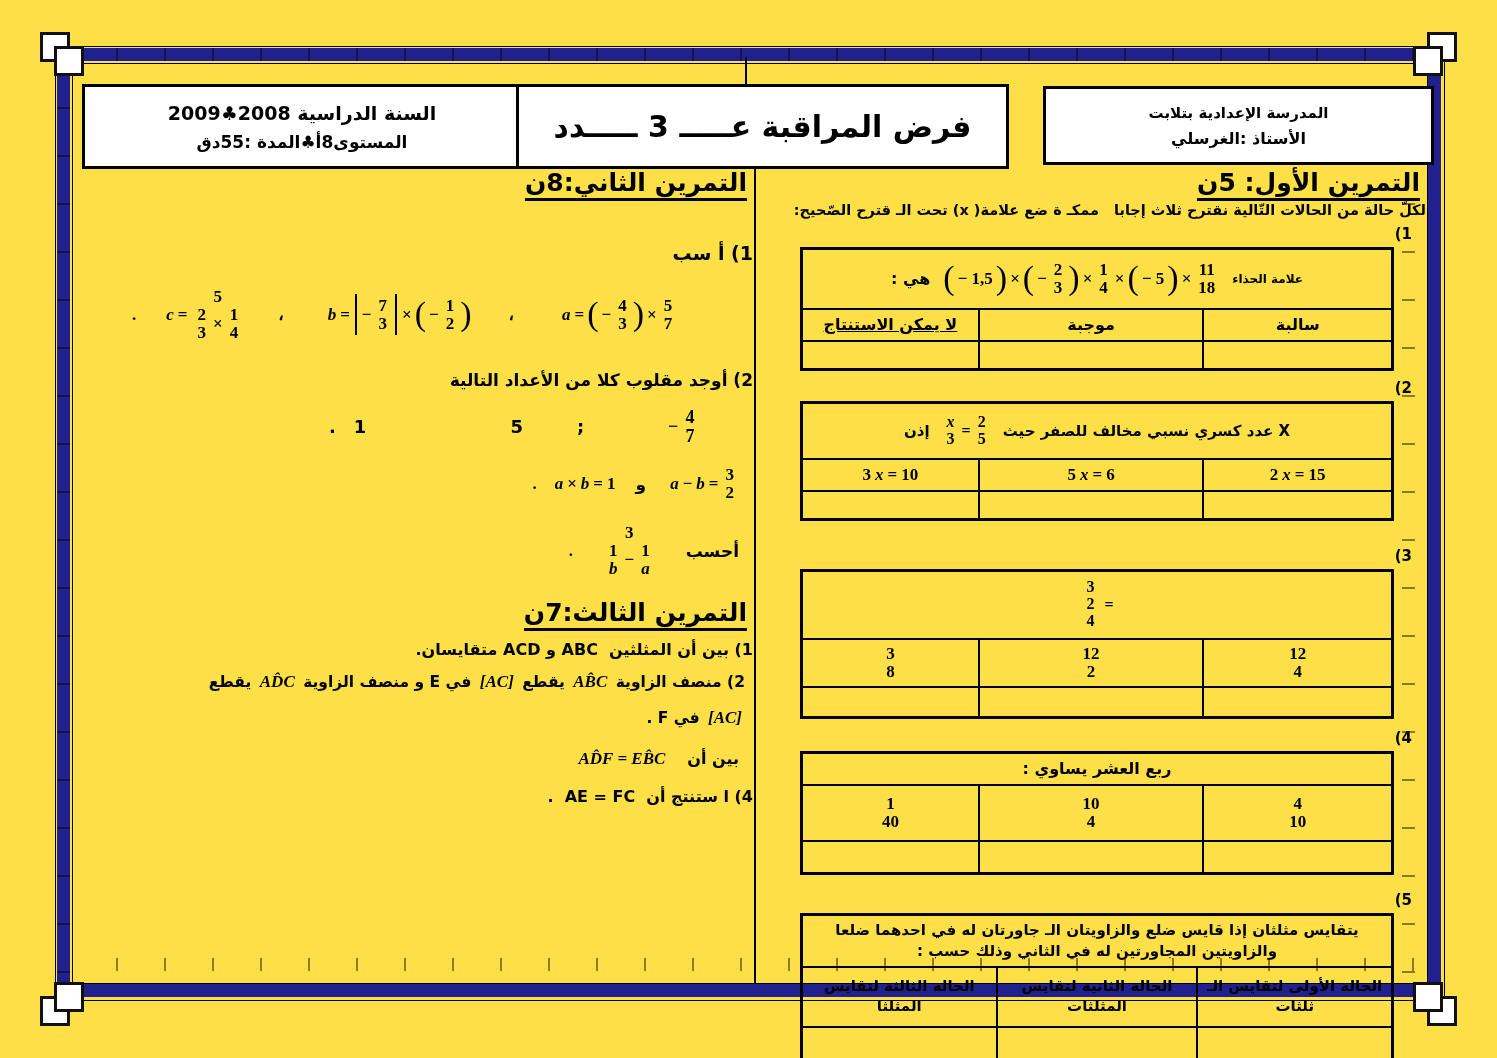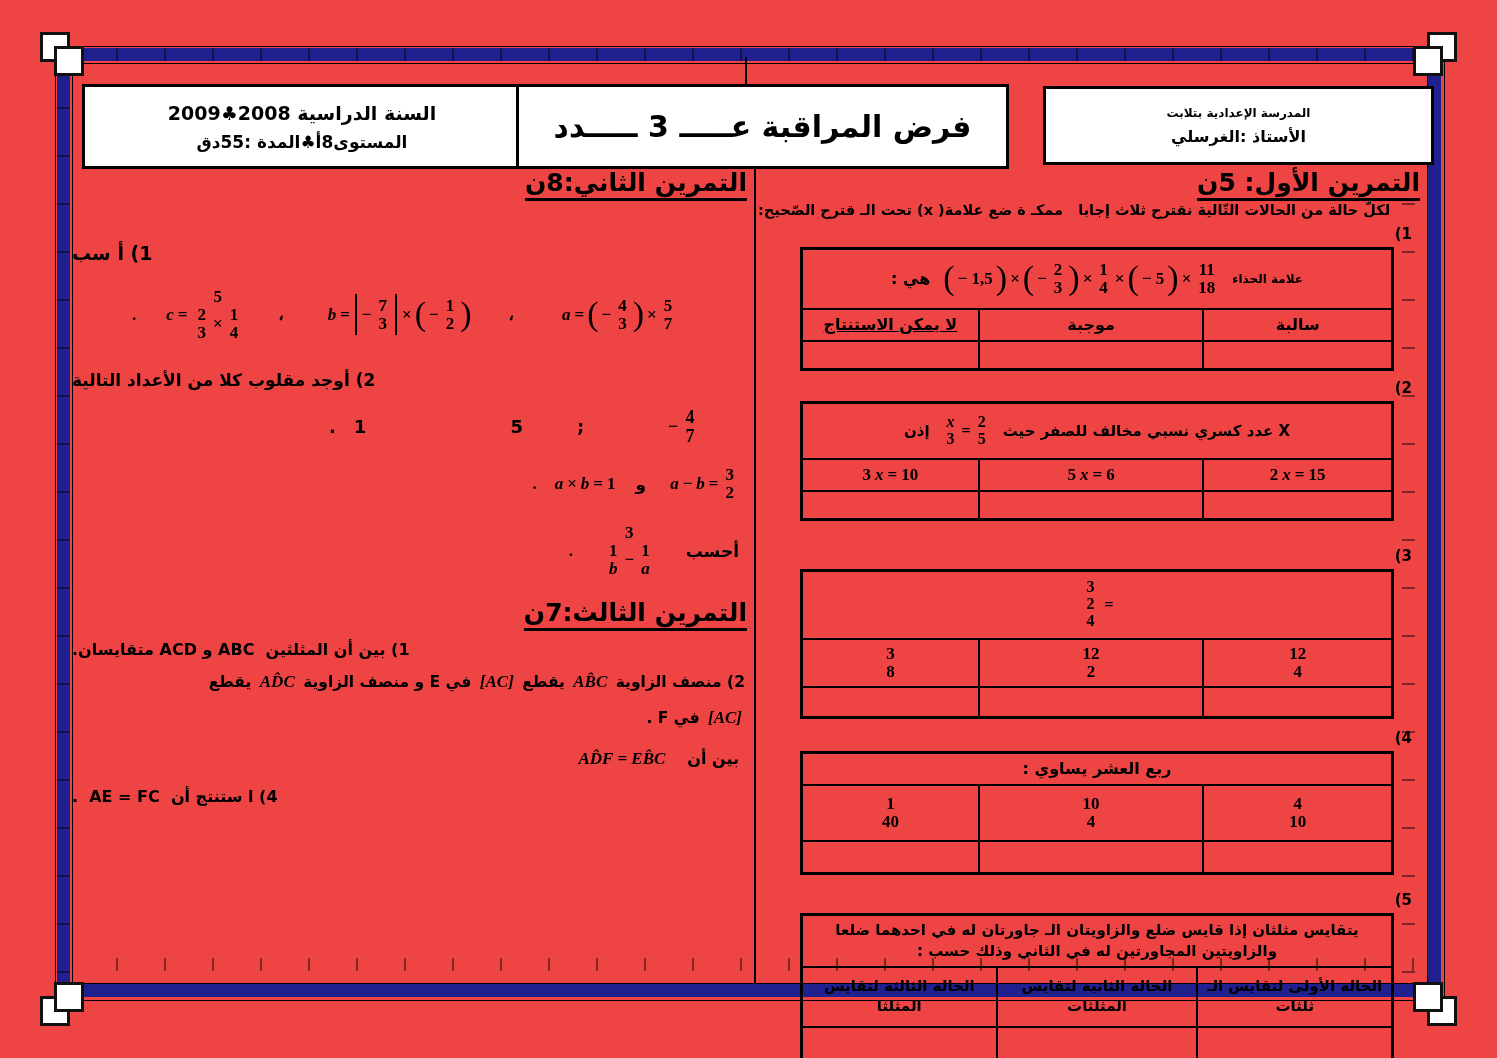--- a/index.html
+++ b/index.html
@@ -1,16 +1,16 @@
 <!DOCTYPE html>
 <html lang="ar"><head>
 <meta charset="utf-8">
 <style>
   html,body{margin:0;padding:0;background:#fff;}
-  #page{position:relative;width:1497px;height:1058px;background:#ef4444;overflow:hidden;
+  #page{position:relative;width:1497px;height:1058px;background:#fde047;overflow:hidden;
         font-family:"DejaVu Sans",sans-serif;color:#000;}
 
   
   .frame-outer{position:absolute;left:55px;top:46px;width:1388px;height:953px;border:1px solid #000;}
   .frame-band {position:absolute;left:57px;top:48px;width:1358px;height:923px;border:13px solid #20208f;}
   .frame-inner{position:absolute;left:72px;top:63px;width:1354px;height:919px;border:1px solid #000;}
   .seg{position:absolute;pointer-events:none;}
   .seg.h{height:13px;width:1358px;left:70px;background:repeating-linear-gradient(90deg,transparent 0 46px,rgba(0,0,0,.45) 46px 48px);}
   .seg.v{width:13px;height:923px;top:61px;background:repeating-linear-gradient(180deg,transparent 0 46px,rgba(0,0,0,.45) 46px 48px);}
   .csq{position:absolute;width:24px;height:24px;border:3px solid #111;background:#fff;}
@@ -22,21 +22,21 @@
   .tick{position:absolute;width:2px;background:#000;}
 
   
   .col{position:absolute;top:168px;}
   #col-right{left:758px;width:668px;}
   #col-left{left:72px;width:681px;}
   .divider{position:absolute;left:754px;top:168px;width:2px;height:815px;background:#000;}
 
   .xhead{direction:rtl;text-align:right;font-size:25px;font-weight:bold;padding-right:6px;}
   .xhead span{border-bottom:3px solid #000;padding-bottom:1px;}
-  .ln{direction:rtl;text-align:left;font-weight:bold;font-size:16px;padding-right:8px;line-height:1.35;}
+  .ln{direction:rtl;text-align:right;font-weight:bold;font-size:16px;line-height:1.35;}
   .intro{font-size:14.5px;margin-top:4px;white-space:nowrap;}
   .mk{direction:ltr;text-align:right;font-weight:bold;font-size:15px;padding-right:14px;height:20px;margin-top:4px;}
 
   
   table.qt{border-collapse:collapse;border:3px solid #000;width:594px;margin:2px 32px 0 42px;table-layout:fixed;}
   table.qt td{border:2px solid #000;text-align:center;vertical-align:middle;font-weight:bold;font-size:16px;padding:1px 4px;}
   .ttl{display:flex;direction:rtl;justify-content:center;align-items:center;gap:12px;}
   .t1 .ttl{height:56px;} .t2 .ttl{height:52px;} .t3 .ttl{height:64px;} 
   .t1 .opts td{height:28px;} .t2 .opts td{height:28px;} .t3 .opts td{height:44px;}
   .t4 .opts td{height:52px;}  .t5 .opts td{height:56px;font-size:15px;line-height:1.3;}
@@ -91,21 +91,21 @@
   <div class="tick" style="left:745px;top:57px;height:27px"></div>
 
   <div class="hbox" style="left:82px;top:84px;width:434px;height:79px">
     <div class="hline" style="font-size:19px">السنة الدراسية 2008♣2009</div>
     <div class="hline" style="font-size:17px;margin-top:8px">المستوى8أ♣المدة :55دق</div>
   </div>
   <div class="hbox" style="left:516px;top:84px;width:487px;height:79px">
     <div class="hline" style="font-size:30px">فرض المراقبة عـــــ 3 ـــــدد</div>
   </div>
   <div class="hbox" style="left:1043px;top:86px;width:385px;height:73px">
-    <div class="hline" style="font-size:12px">المدرسة الإعدادية بتلابت</div>
+    <div class="hline" style="font-size:15px">المدرسة الإعدادية بتلابت</div>
     <div class="hline" style="font-size:16px;margin-top:7px">الأستاذ :الغرسلي</div>
   </div>
 
   <div class="divider"></div>
 
   <div class="col" id="col-right">
     <div class="xhead"><span>التمرين الأول: 5ن</span></div>
     <div class="ln intro">لكلّ حالة من الحالات التّالية نقترح ثلاث إجابا&nbsp;&nbsp; ممكـ ة ضع علامة( x) تحت الـ قترح الصّحيح:</div>
 
     <div class="mk">(1</div>

